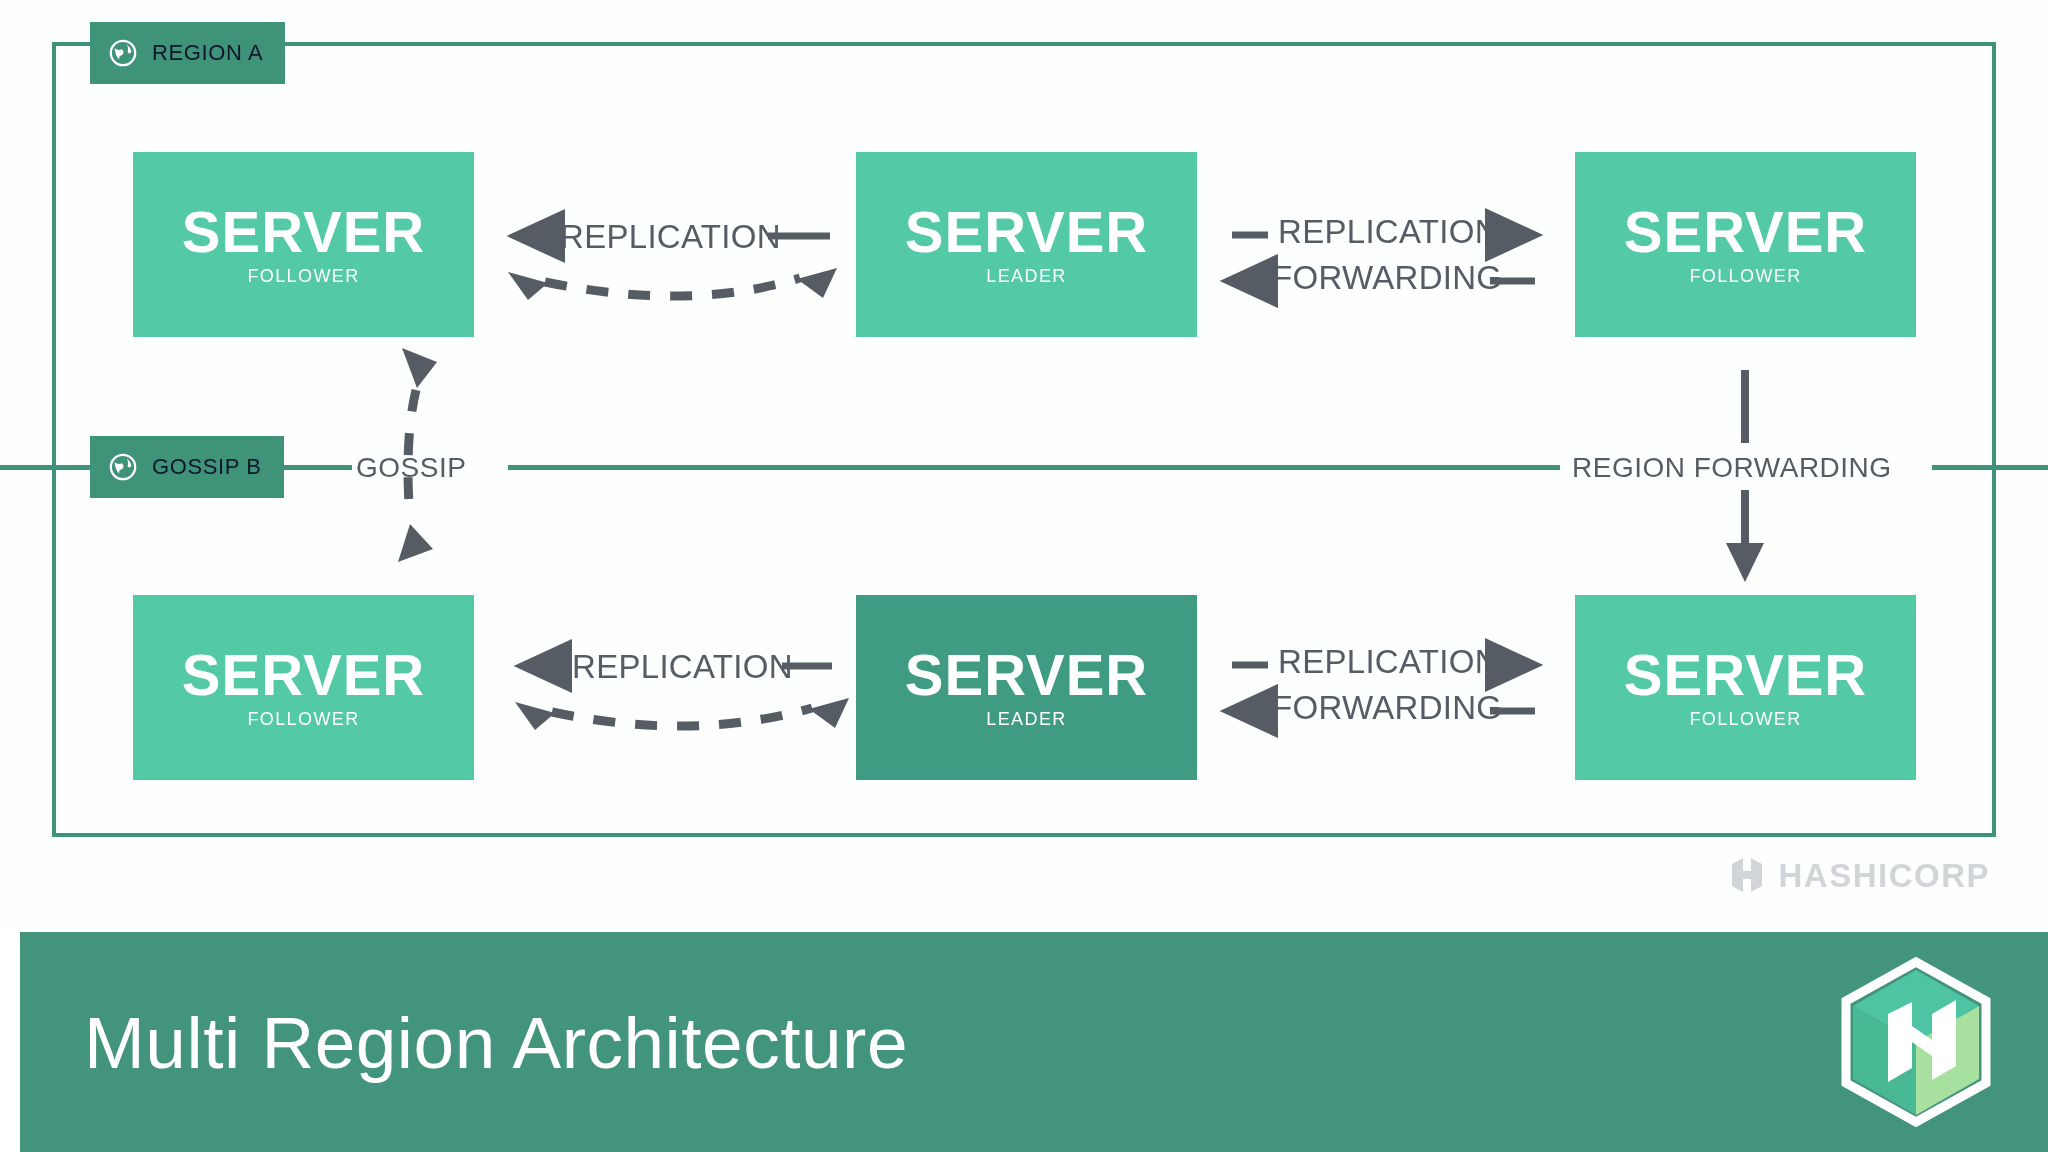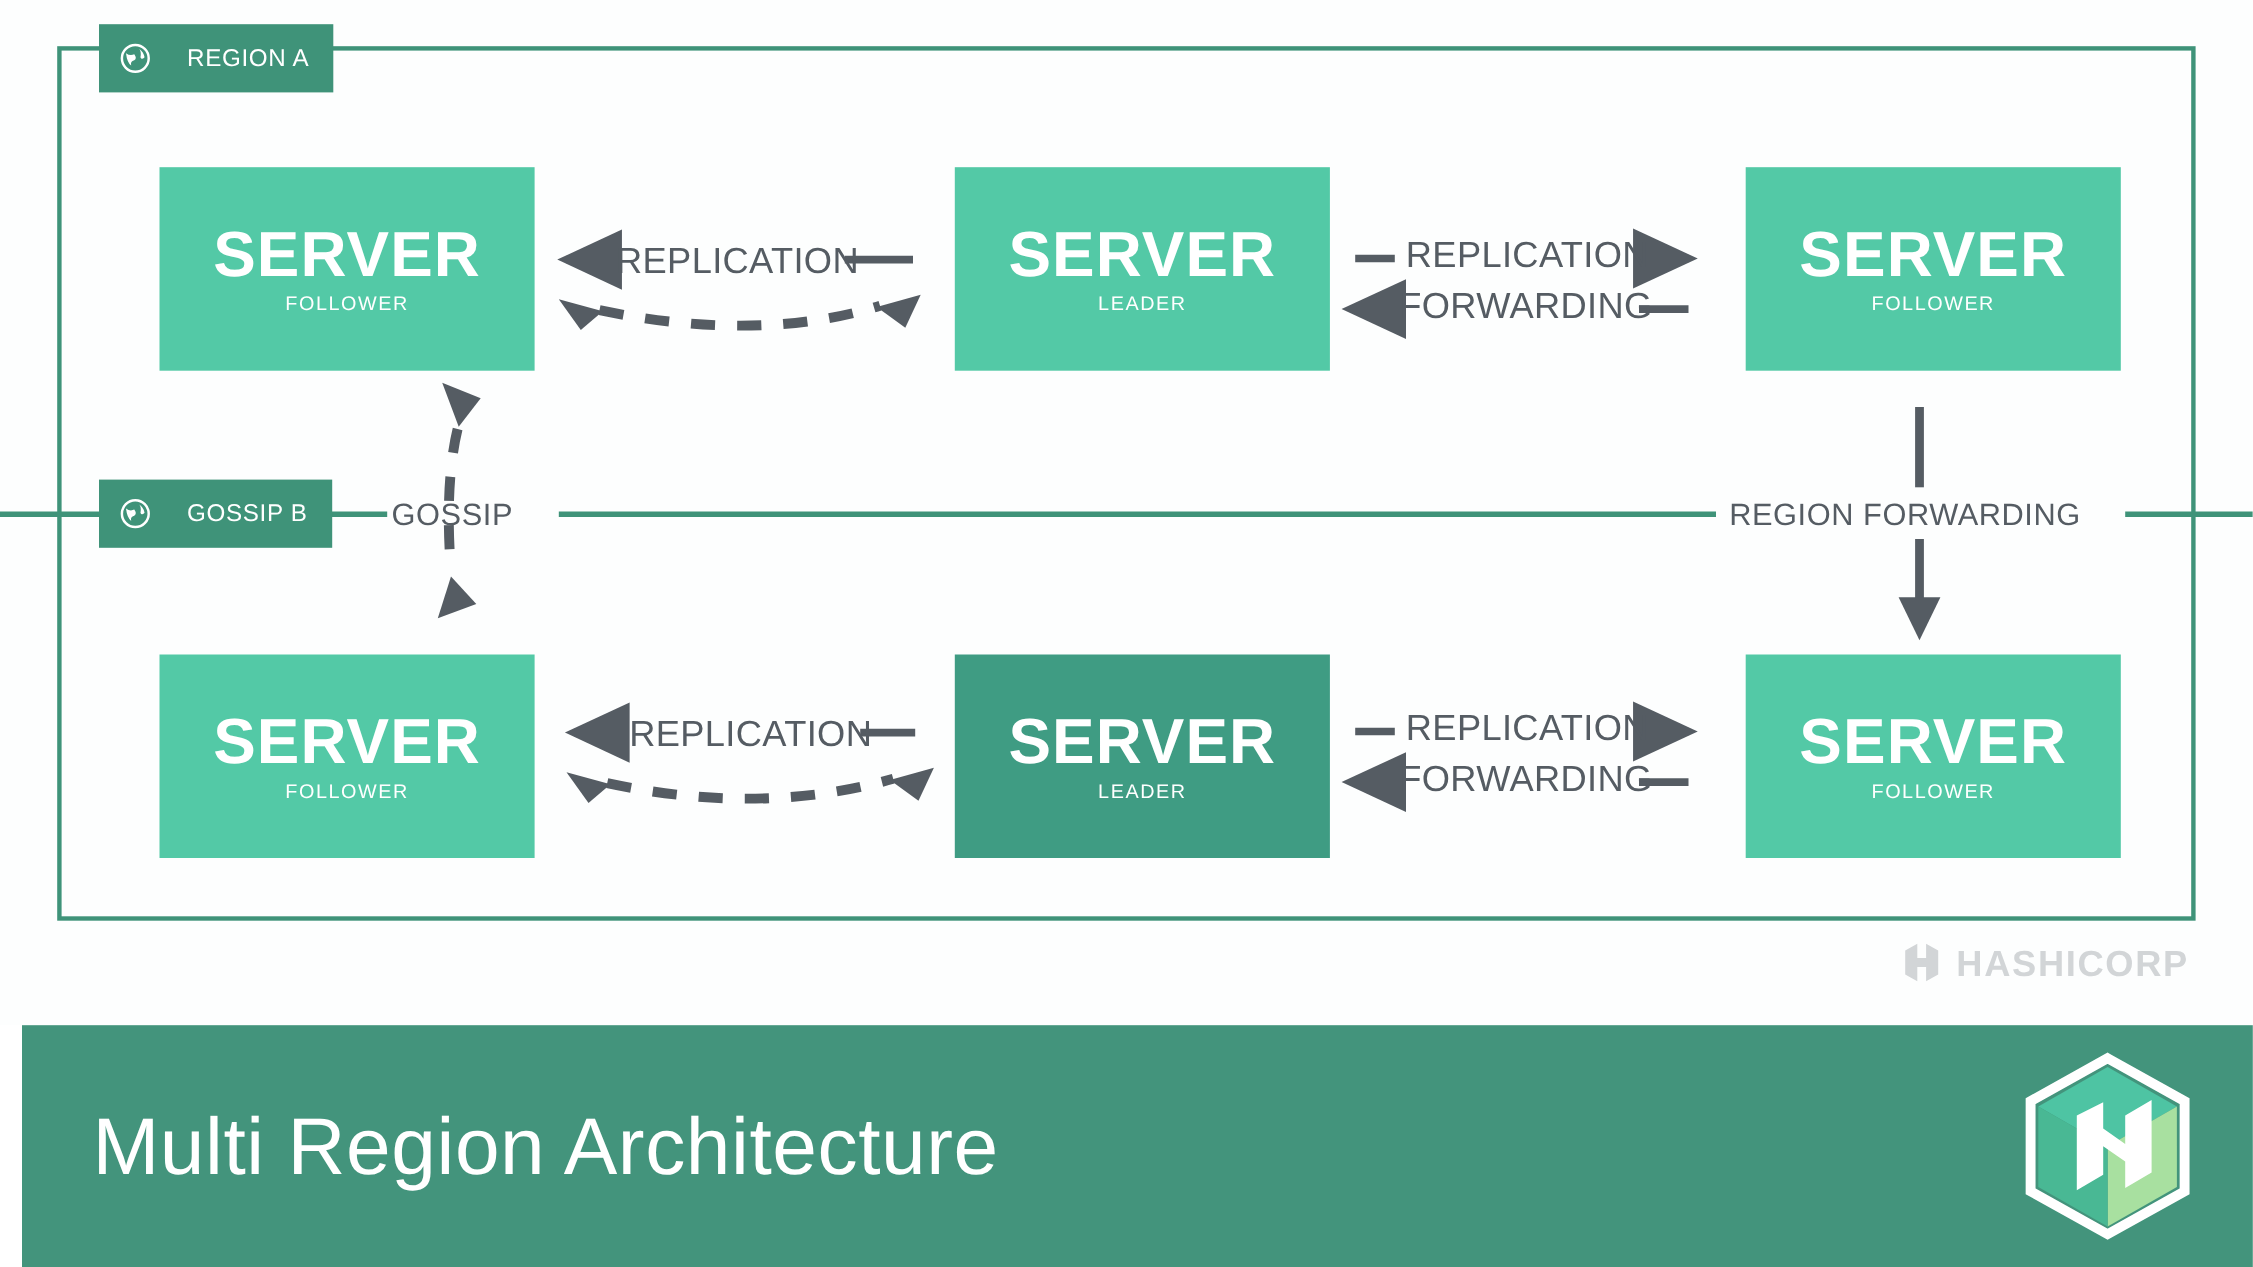--- a/index.html
+++ b/index.html
@@ -19,21 +19,21 @@
     border:4px solid #3f9379; background:transparent;
   }
 
   
   .region-badge {
     position:absolute; display:flex; align-items:center;
     background:#3f9379; height:62px; padding:0 22px 0 18px;
     z-index:6;
   }
   .region-badge .label {
-    color:#ffffff; font-size:22px; letter-spacing:.6px; font-weight:400; white-space:nowrap;margin-left:18px;
+    color:#0f172a; font-size:22px; letter-spacing:.6px; font-weight:400; white-space:nowrap;
   }
   .globe { width:30px; height:30px; margin-right:14px; flex:0 0 auto; }
 
   #badge-a { left:90px; top:22px; }
   #badge-b { left:90px; top:436px; }
 
   
   .region-divider {
     position:absolute; left:0; top:465px; width:2048px; height:5px; background:#3f9379; z-index:2;
   }
@@ -46,21 +46,21 @@
   .divider-label {
     position:absolute; top:448px; height:40px; display:flex; align-items:center;
     color:#555c63; font-size:28px; letter-spacing:.5px; white-space:nowrap; z-index:4;
   }
   #lbl-gossip { left:356px; }
   #lbl-regfwd { left:1572px; }
 
   
   .server-box {
     position:absolute; display:flex; flex-direction:column;
-    align-items:center; justify-content:center; z-index:5;margin-left:12px;
+    align-items:center; justify-content:center; z-index:5;
   }
   .server-box .title {
     color:#ffffff; font-size:58px; font-weight:700; letter-spacing:1px; line-height:1.02;
   }
   .server-box .role {
     color:#ffffff; font-size:18px; font-weight:400; letter-spacing:1.4px; margin-top:4px;
   }
   .sb-follower { background:#53c9a6; }
   .sb-leader-light { background:#53c9a6; }
   .sb-leader-dark { background:#3f9c83; }

